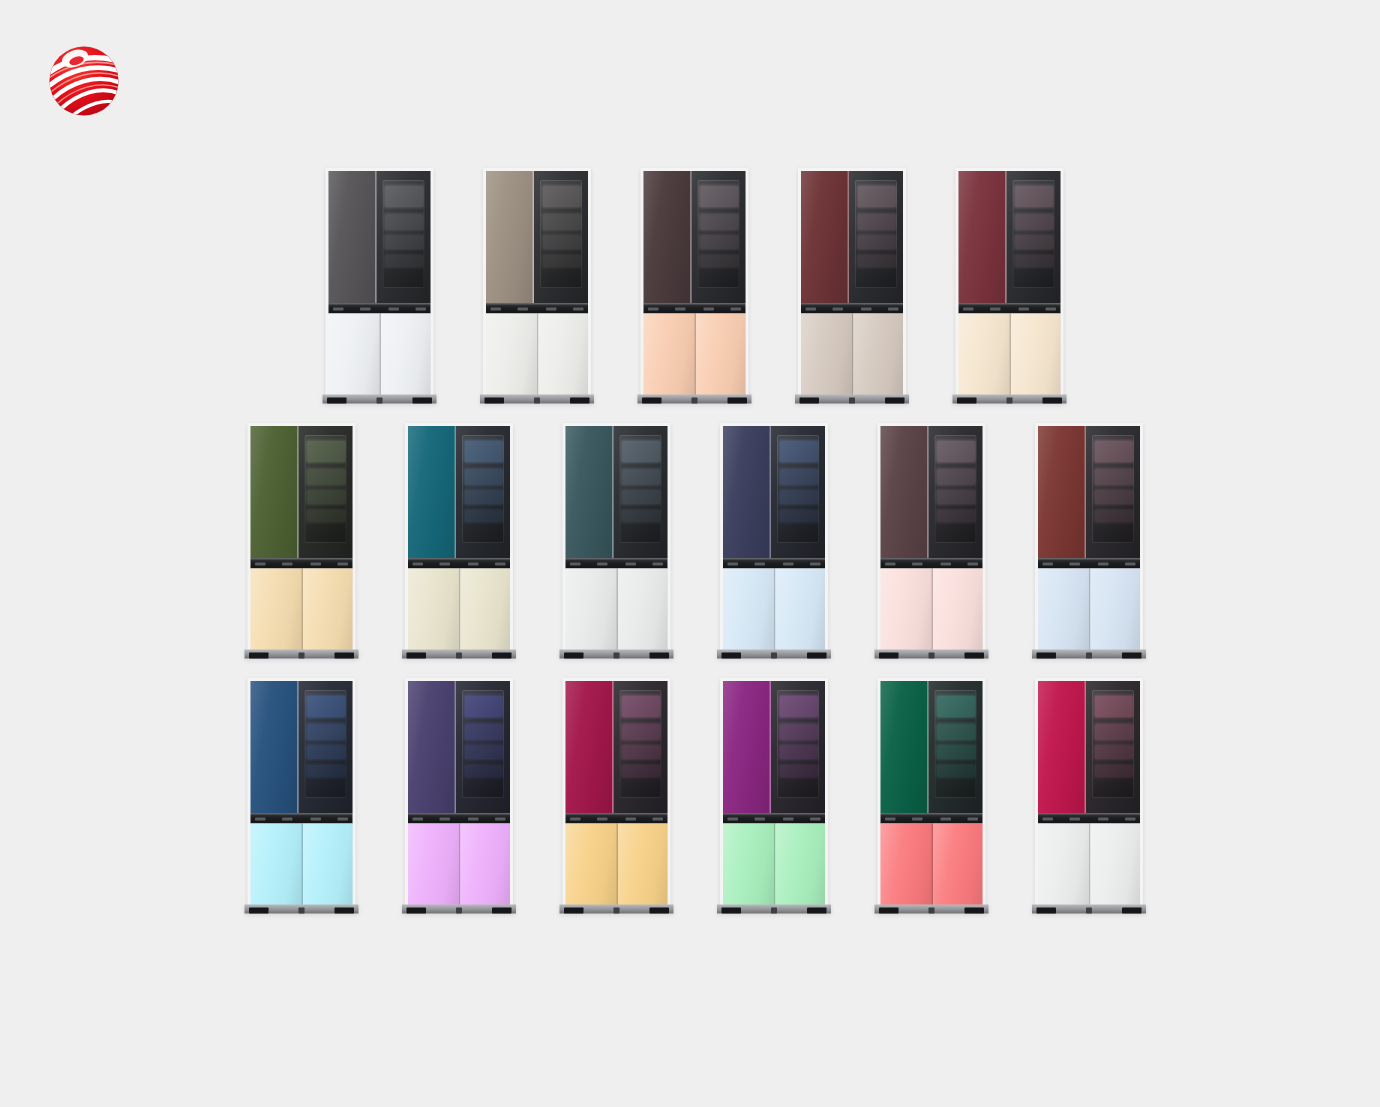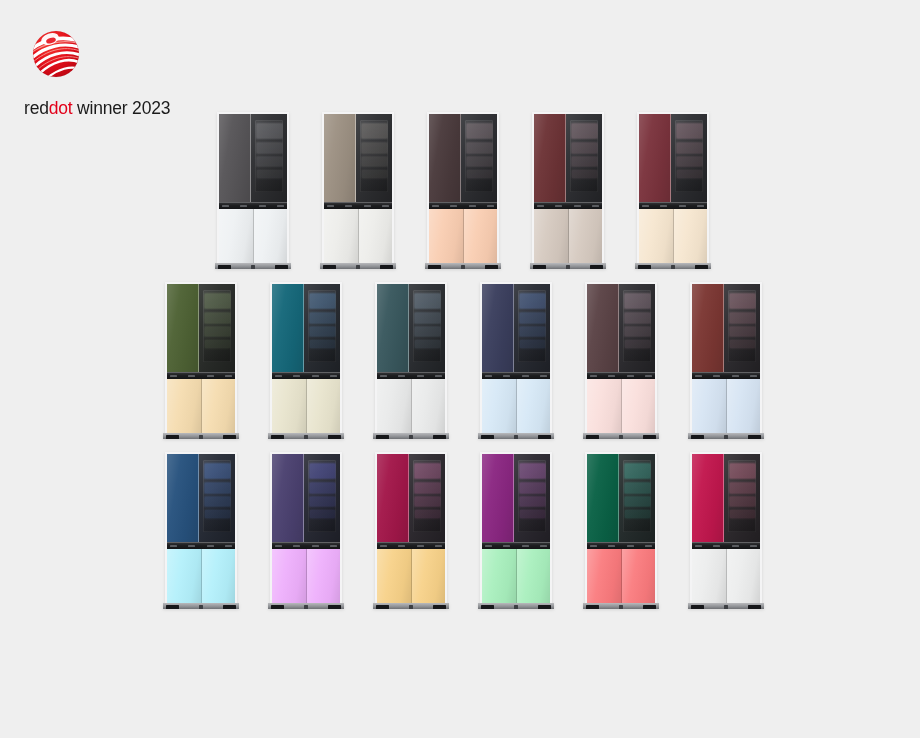--- a/index.html
+++ b/index.html
@@ -143,23 +143,20 @@
           <path d="M7 40 C20 29, 37 23, 54 29" stroke-width="1.0"></path>
           <path d="M11 48 C23 37, 40 31, 55 37" stroke-width="0.9"></path>
         </g>
         <g clip-path="url(#ballclip)">
           <ellipse cx="24" cy="17" rx="9" ry="5.5" fill="#ffffff" opacity="0.95" transform="rotate(-18 24 17)"></ellipse>
           <ellipse cx="25" cy="18.5" rx="5" ry="2.6" fill="#e4101b" opacity="0.9" transform="rotate(-18 25 18.5)"></ellipse>
         </g>
         <circle cx="30" cy="32" r="23" fill="none" stroke="rgba(0,0,0,0.06)" stroke-width="0.8"></circle>
       </svg>
     </div>
-    <div class="award-caption">
-      <span>red</span><span class="red">dot</span><span> winner 2023</span>
-    </div>
   </div>
 
   <div class="grid">
     <div class="row row-1">
         <div class="fridge">
           <div class="fridge-body">
             <div class="upper">
               <div class="upper-left" style="background: rgb(87, 85, 88);"></div>
               <div class="upper-right" style="background: rgb(48, 49, 52);">
                 <div class="window" style="background: linear-gradient(160deg, rgba(255, 255, 255, 0.07), rgba(0, 0, 0, 0.25));">

